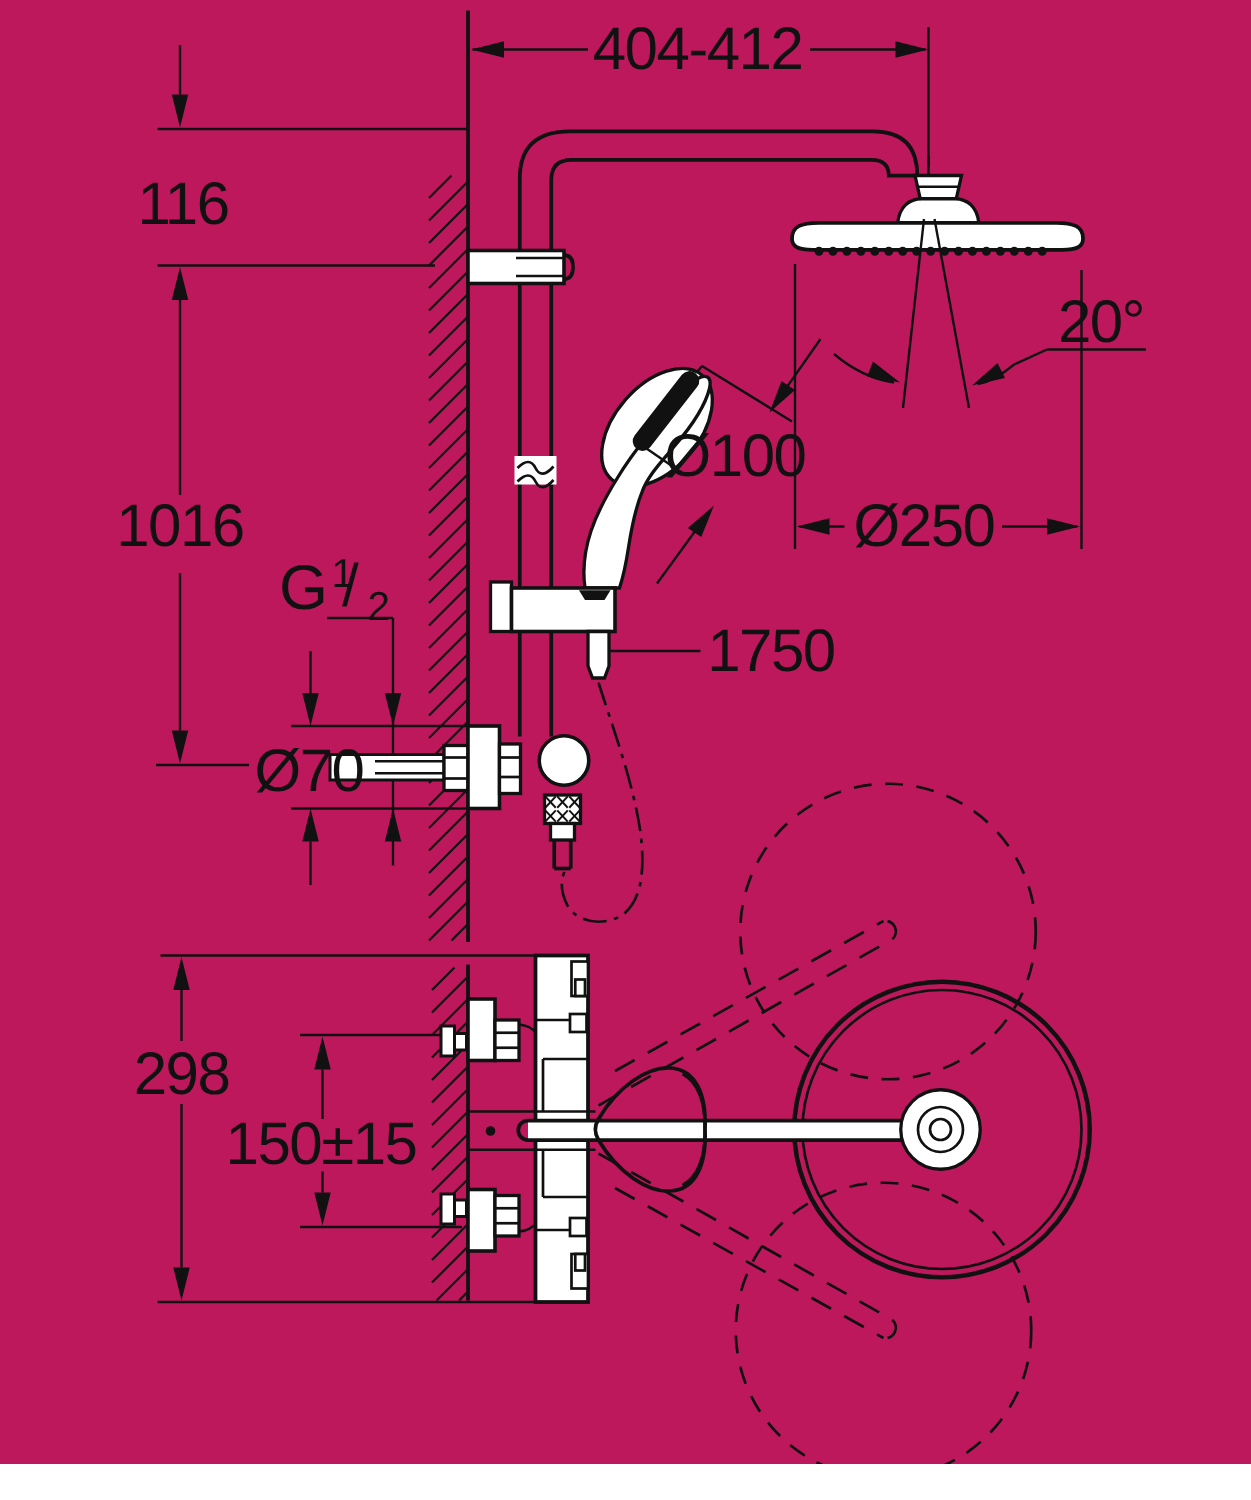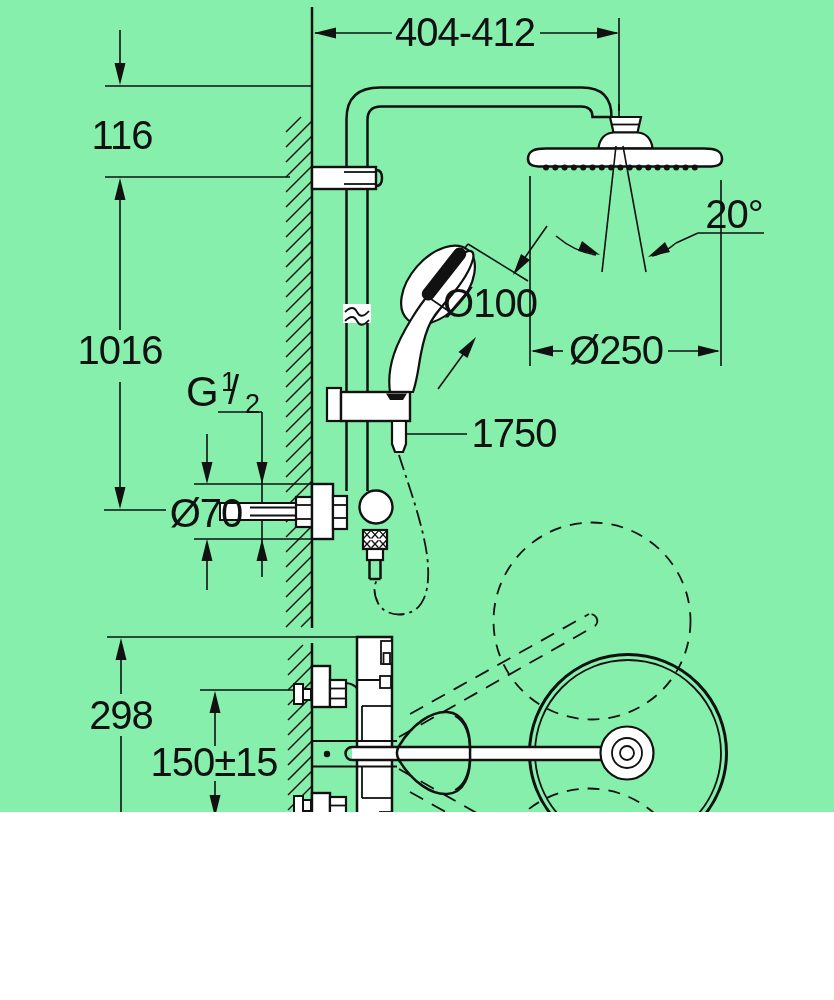--- a/index.html
+++ b/index.html
@@ -1,16 +1,16 @@
 <!DOCTYPE html>
 <html><head>
 <meta charset="utf-8">
 <style>
   html,body{margin:0;padding:0;background:#fff;}
-  .stage{position:relative;width:834px;height:812px;background:#86efac;overflow:hidden;}
+  .stage{position:relative;width:834px;height:976px;background:#be185d;overflow:hidden;}
   svg{position:absolute;left:0;top:0;}
   text{font-family:"Liberation Sans","DejaVu Sans",sans-serif;fill:#111;letter-spacing:-1px;}
   .dim{font-size:40px;}
   .gbig{font-size:42px;}
   .gsmall{font-size:27px;}
   .ln{stroke:#111;stroke-width:1.6;fill:none;}
   .thick{stroke:#111;stroke-width:2.5;fill:none;}
   .thin{stroke:#111;stroke-width:1.8;fill:none;}
   .wfill{fill:#fff;stroke:#111;}
   .arr{fill:#111;stroke:none;}

